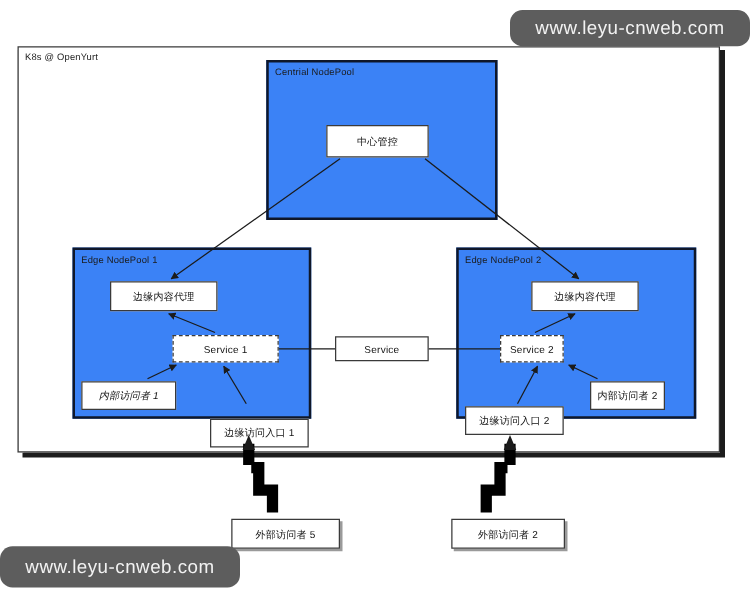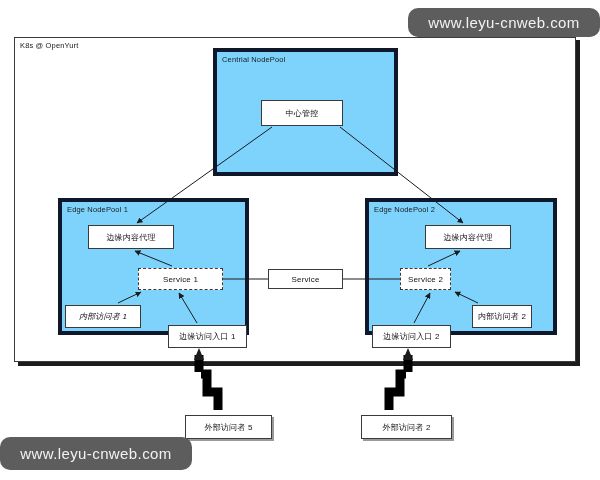--- a/index.html
+++ b/index.html
@@ -12,22 +12,22 @@
   #stage{position:absolute;left:0;top:0;width:600px;height:480px;}
   svg#wires{position:absolute;left:0;top:0;width:600px;height:480px;pointer-events:none;}
 
   
   .box{
     position:absolute;box-sizing:border-box;background:#ffffff;
     border:1px solid #3a3a3a;
   }
   .box.shadowed{box-shadow:2px 2px 0 0 #9a9a9a;}
   .container-box{
-    position:absolute;box-sizing:border-box;background:#7dd3fc;
-    border:4px solid #0f172a;
+    position:absolute;box-sizing:border-box;background:#3b82f6;
+    border:2px solid #0f172a;
   }
   .container-label{
     position:absolute;left:5px;top:3px;font-size:7.5px;color:#1b1b1b;
     letter-spacing:.15px;white-space:nowrap;
   }
   .node-label{
     position:absolute;left:0;top:0;width:100%;height:100%;
     display:flex;align-items:center;justify-content:center;
     font-size:8px;color:#111;white-space:nowrap;letter-spacing:.2px;
   }
@@ -87,21 +87,21 @@
   </div>
 
   <div class="dashed" style="position:absolute;left:138px;top:268px;width:85px;height:22px;box-sizing:border-box;padding-left:48px;">
     <span class="node-label">Service 1</span>
   </div>
 
   <div class="box" style="left:65px;top:305px;width:76px;height:23px;font-style:italic;">
     <span class="node-label">内部访问者 1</span>
   </div>
 
-  <div class="box" style="left:168px;top:325px;width:79px;height:23px;">
+  <div class="box" style="left:168px;top:335px;width:79px;height:23px;">
     <span class="node-label">边缘访问入口 1</span>
   </div>
 
   <div class="container-box" style="left:365px;top:198px;width:192px;height:137px;">
     <span class="container-label">Edge NodePool 2</span>
   </div>
 
   <div class="box" style="left:425px;top:225px;width:86px;height:24px;">
     <span class="node-label">边缘内容代理</span>
   </div>

